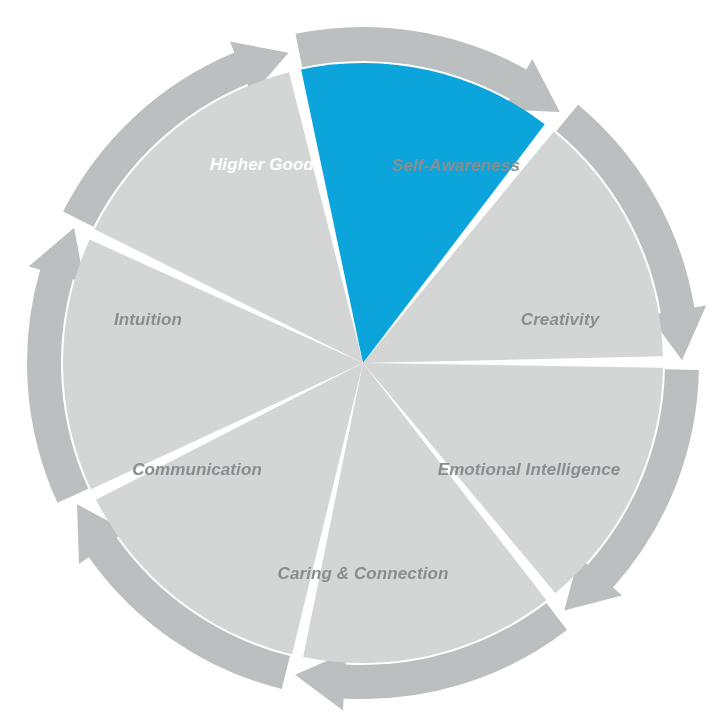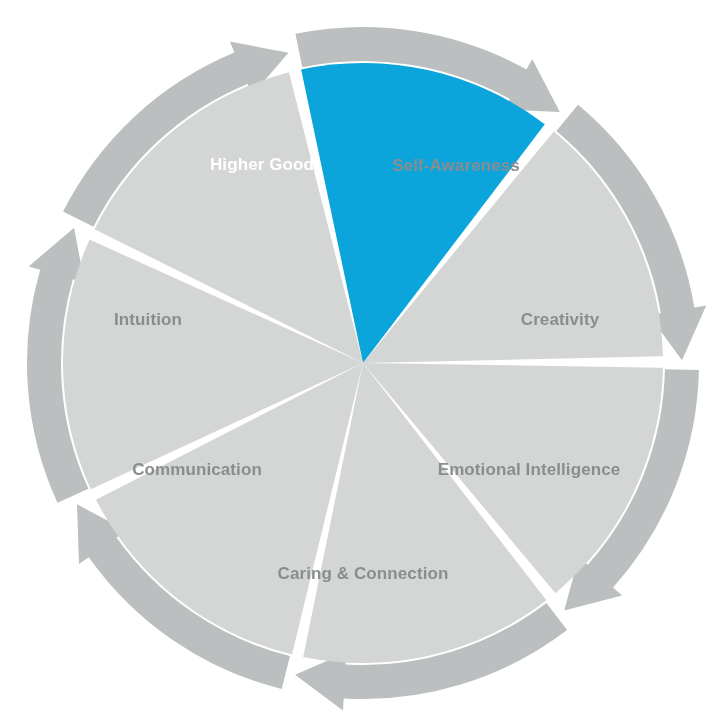--- a/index.html
+++ b/index.html
@@ -11,20 +11,21 @@
     width: 720px;
     height: 720px;
     overflow: hidden;
     font-family: "Liberation Sans", sans-serif;
   }
   #diagram-root {
     position: relative;
     width: 720px;
     height: 720px;
     background: #fca5a5;
+    font-style: italic;
   }
   #wheel-svg {
     display: block;
     width: 720px;
     height: 720px;
   }
   .sector-label {
     font-family: "Liberation Sans", sans-serif;
     font-weight: bold;
     font-size: 17px;

